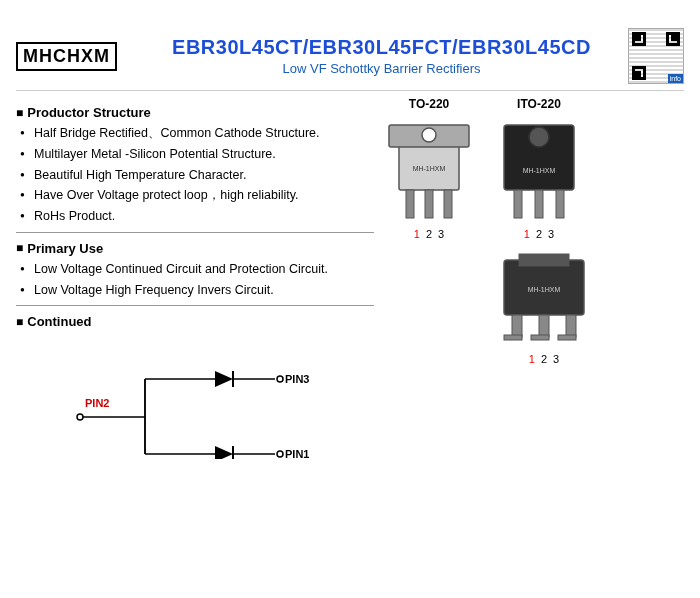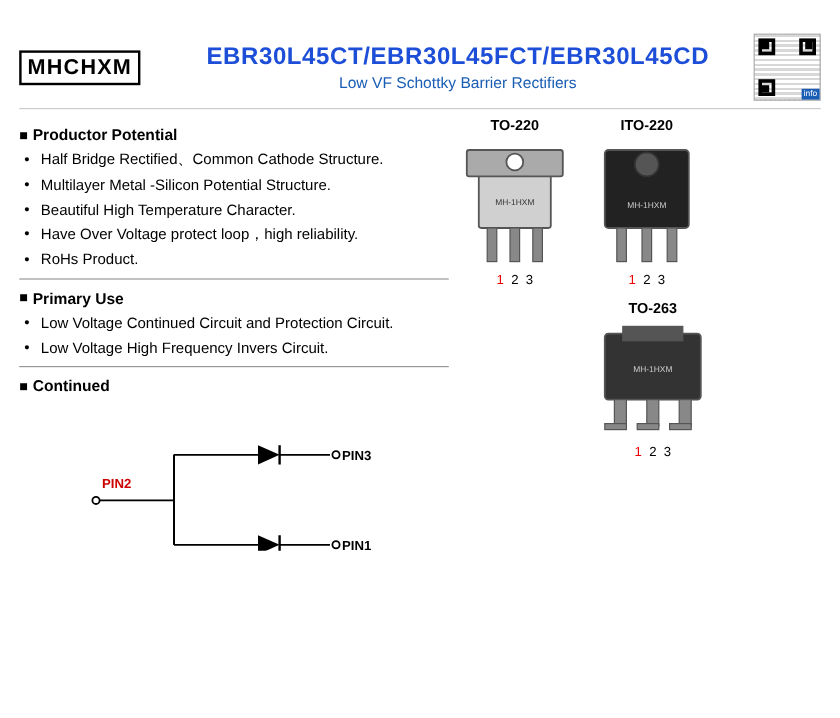--- a/index.html
+++ b/index.html
@@ -195,21 +195,21 @@
       <div class="qr-dot bl"></div>
 
       <div style="position:absolute;bottom:0;right:0;background:#1a5db5;color:#fff;font-size:7px;padding:1px 2px;">info</div>
     </div>
   </div>
 
   <div class="main-content">
 
     <div class="left-col">
 
-      <div class="section-title">Productor Potential</div>
+      <div class="section-title">Productor Structure</div>
       <ul class="bullet-list">
         <li>Half Bridge Rectified、Common Cathode Structure.</li>
         <li>Multilayer Metal -Silicon Potential Structure.</li>
         <li>Beautiful High Temperature Character.</li>
         <li>Have Over Voltage protect loop，high  reliability.</li>
         <li>RoHs Product.</li>
       </ul>
 
       <hr class="divider">
 
@@ -298,21 +298,20 @@
           </svg>
           <div class="package-pins">
             <span>1</span>
             <span> 2</span>
             <span> 3</span>
           </div>
         </div>
       </div>
 
       <div class="package-item" style="margin-left:20px;">
-        <div class="package-label">TO-263</div>
         <svg class="pkg-svg" width="100" height="100">
 
           <rect x="10" y="10" width="80" height="55" fill="#333" stroke="#555" stroke-width="1.5" rx="3"></rect>
 
           <rect x="25" y="4" width="50" height="12" fill="#555" stroke="#555" stroke-width="1"></rect>
 
           <text x="50" y="42" text-anchor="middle" font-size="7" fill="#ccc">MH-1HXM</text>
 
           <rect x="18" y="65" width="10" height="22" fill="#888" stroke="#555" stroke-width="1"></rect>
           <rect x="45" y="65" width="10" height="22" fill="#888" stroke="#555" stroke-width="1"></rect>

